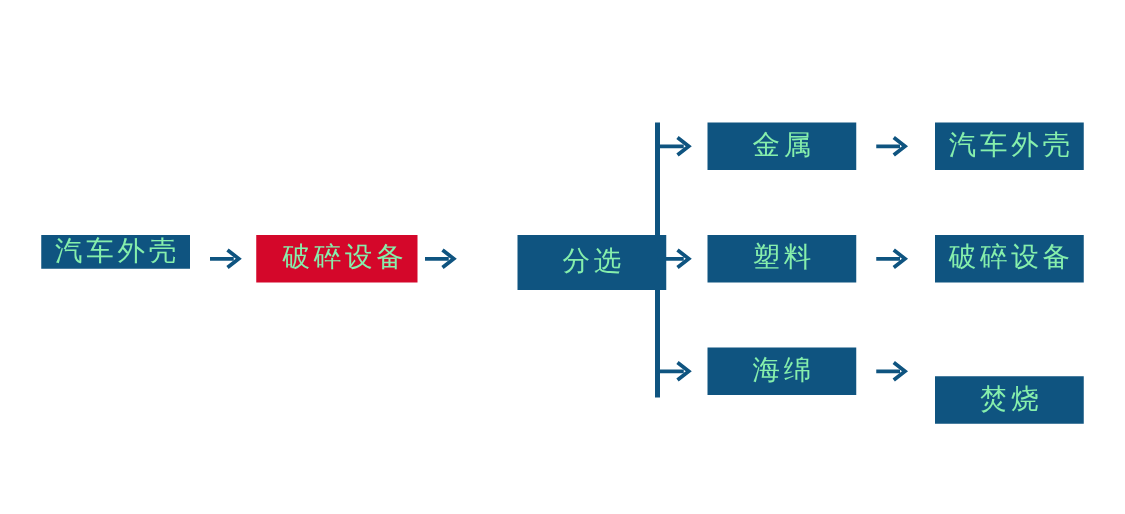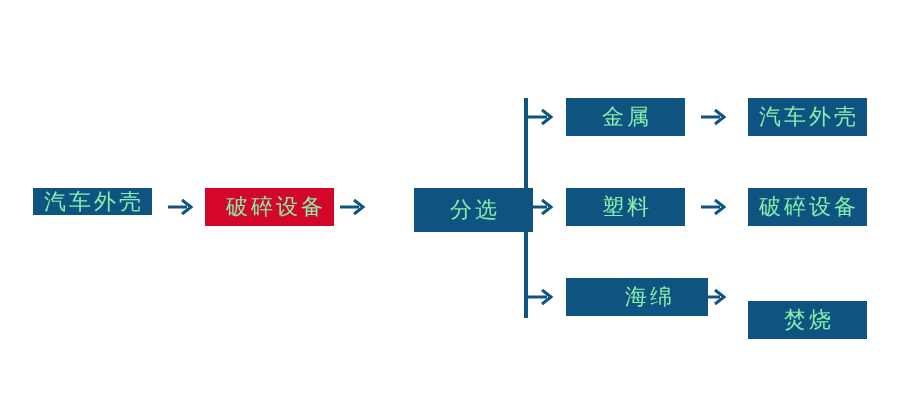--- a/index.html
+++ b/index.html
@@ -113,21 +113,21 @@
 
   <div class="node node-primary" style="left:748px; top:188px; width:119px; height:38px;">破碎设备</div>
 
   <span class="branch" style="left:526px; top:287px; width:28px; height:20px;">
     <svg width="28" height="20" viewBox="0 0 28 20">
       <path d="M0 10 H21" stroke="#0f5480" stroke-width="3" fill="none"></path>
       <path d="M16 3 L25 10 L16 17" stroke="#0f5480" stroke-width="3" fill="none"></path>
     </svg>
   </span>
 
-  <div class="node node-primary" style="left:566px; top:278px; width:119px; height:38px;padding-left:23px;">海绵</div>
+  <div class="node node-primary" style="left:566px; top:278px; width:119px; height:38px;">海绵</div>
 
   <span class="arrow" style="left:700px; top:287px; width:27px; height:20px;">
     <svg width="27" height="20" viewBox="0 0 27 20">
       <path d="M1 10 H20" stroke="#0f5480" stroke-width="3" fill="none"></path>
       <path d="M15 3 L24 10 L15 17" stroke="#0f5480" stroke-width="3" fill="none"></path>
     </svg>
   </span>
 
   <div class="node node-primary" style="left:748px; top:278px; width:119px; height:38px;margin-top:23px;">焚烧</div>
 

